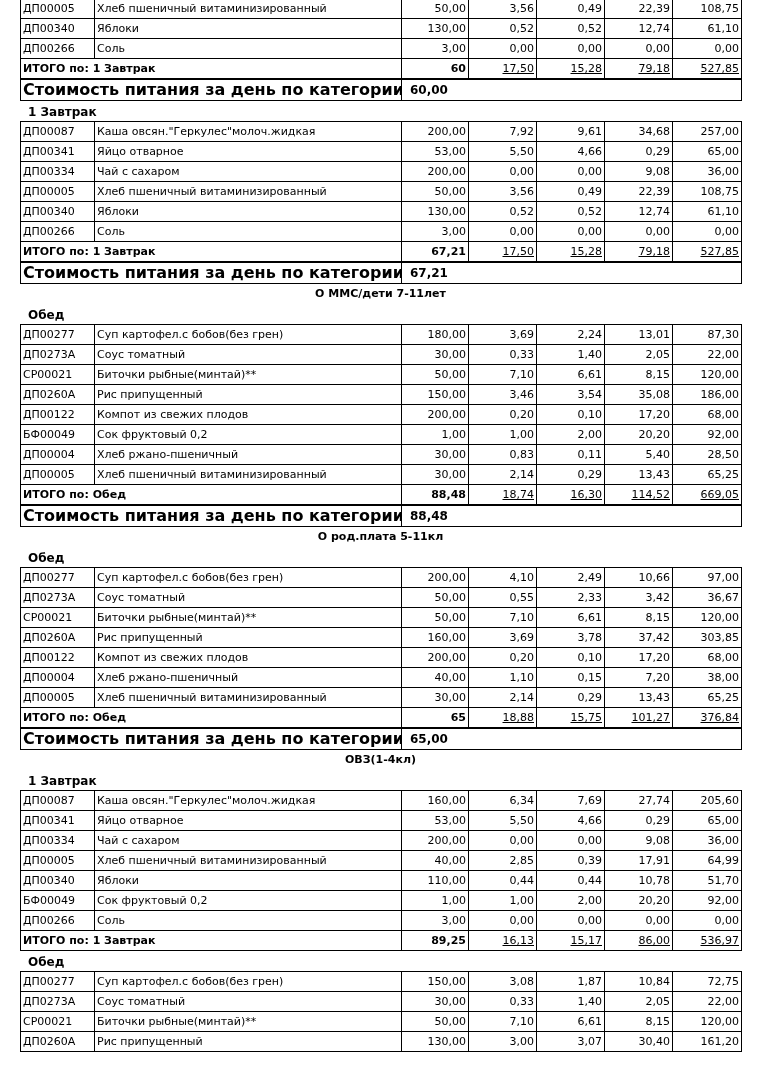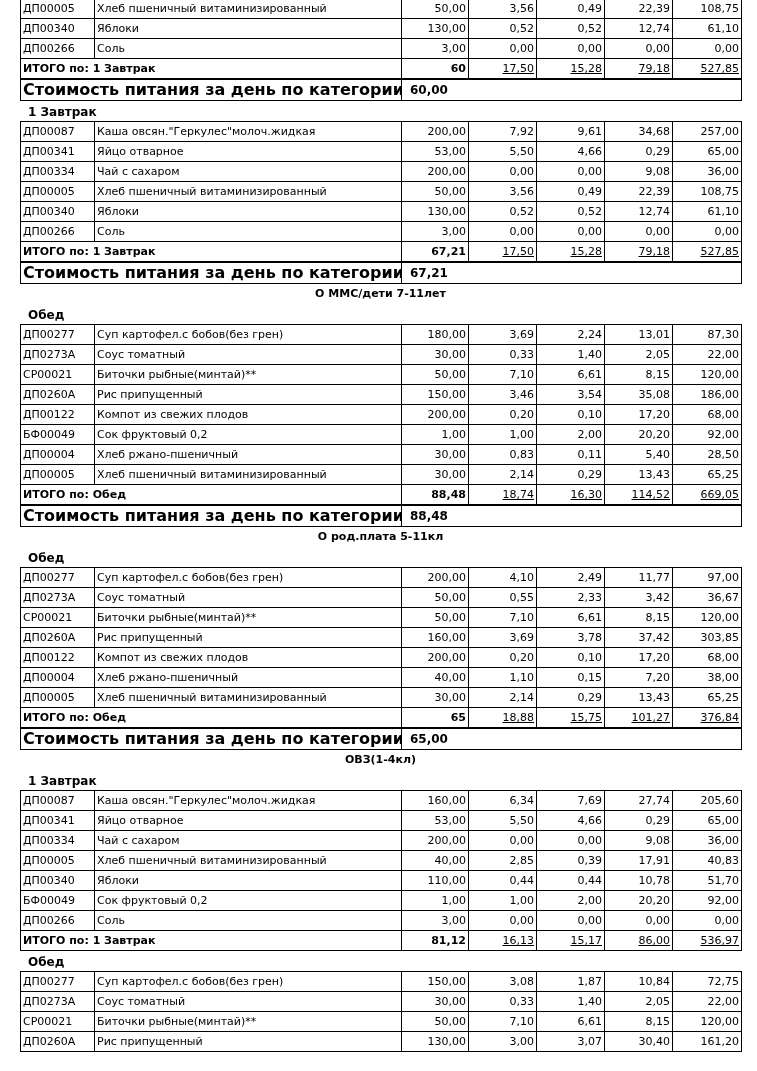--- a/index.html
+++ b/index.html
@@ -307,21 +307,21 @@
         <col class="c6">
         <col class="c7">
       </colgroup>
       <tbody>
         <tr>
           <td>ДП00277</td>
           <td>Суп картофел.с бобов(без грен)</td>
           <td class="qty">200,00</td>
           <td class="num">4,10</td>
           <td class="num">2,49</td>
-          <td class="num">11,77</td>
+          <td class="num">10,66</td>
           <td class="num">97,00</td>
         </tr>
         <tr>
           <td>ДП0273А</td>
           <td>Соус томатный</td>
           <td class="qty">50,00</td>
           <td class="num">0,55</td>
           <td class="num">2,33</td>
           <td class="num">3,42</td>
           <td class="num">36,67</td>
@@ -438,21 +438,21 @@
           <td class="num">9,08</td>
           <td class="num">36,00</td>
         </tr>
         <tr>
           <td>ДП00005</td>
           <td>Хлеб пшеничный витаминизированный</td>
           <td class="qty">40,00</td>
           <td class="num">2,85</td>
           <td class="num">0,39</td>
           <td class="num">17,91</td>
-          <td class="num">40,83</td>
+          <td class="num">64,99</td>
         </tr>
         <tr>
           <td>ДП00340</td>
           <td>Яблоки</td>
           <td class="qty">110,00</td>
           <td class="num">0,44</td>
           <td class="num">0,44</td>
           <td class="num">10,78</td>
           <td class="num">51,70</td>
         </tr>
@@ -469,21 +469,21 @@
           <td>ДП00266</td>
           <td>Соль</td>
           <td class="qty">3,00</td>
           <td class="num">0,00</td>
           <td class="num">0,00</td>
           <td class="num">0,00</td>
           <td class="num">0,00</td>
         </tr>
         <tr class="total">
           <td colspan="2">ИТОГО по: 1 Завтрак</td>
-          <td class="qty">81,12</td>
+          <td class="qty">89,25</td>
           <td class="num">16,13</td>
           <td class="num">15,17</td>
           <td class="num">86,00</td>
           <td class="num">536,97</td>
         </tr>
       </tbody>
     </table>
     <div class="meal-title">Обед</div>
     <table class="t">
       <colgroup>

